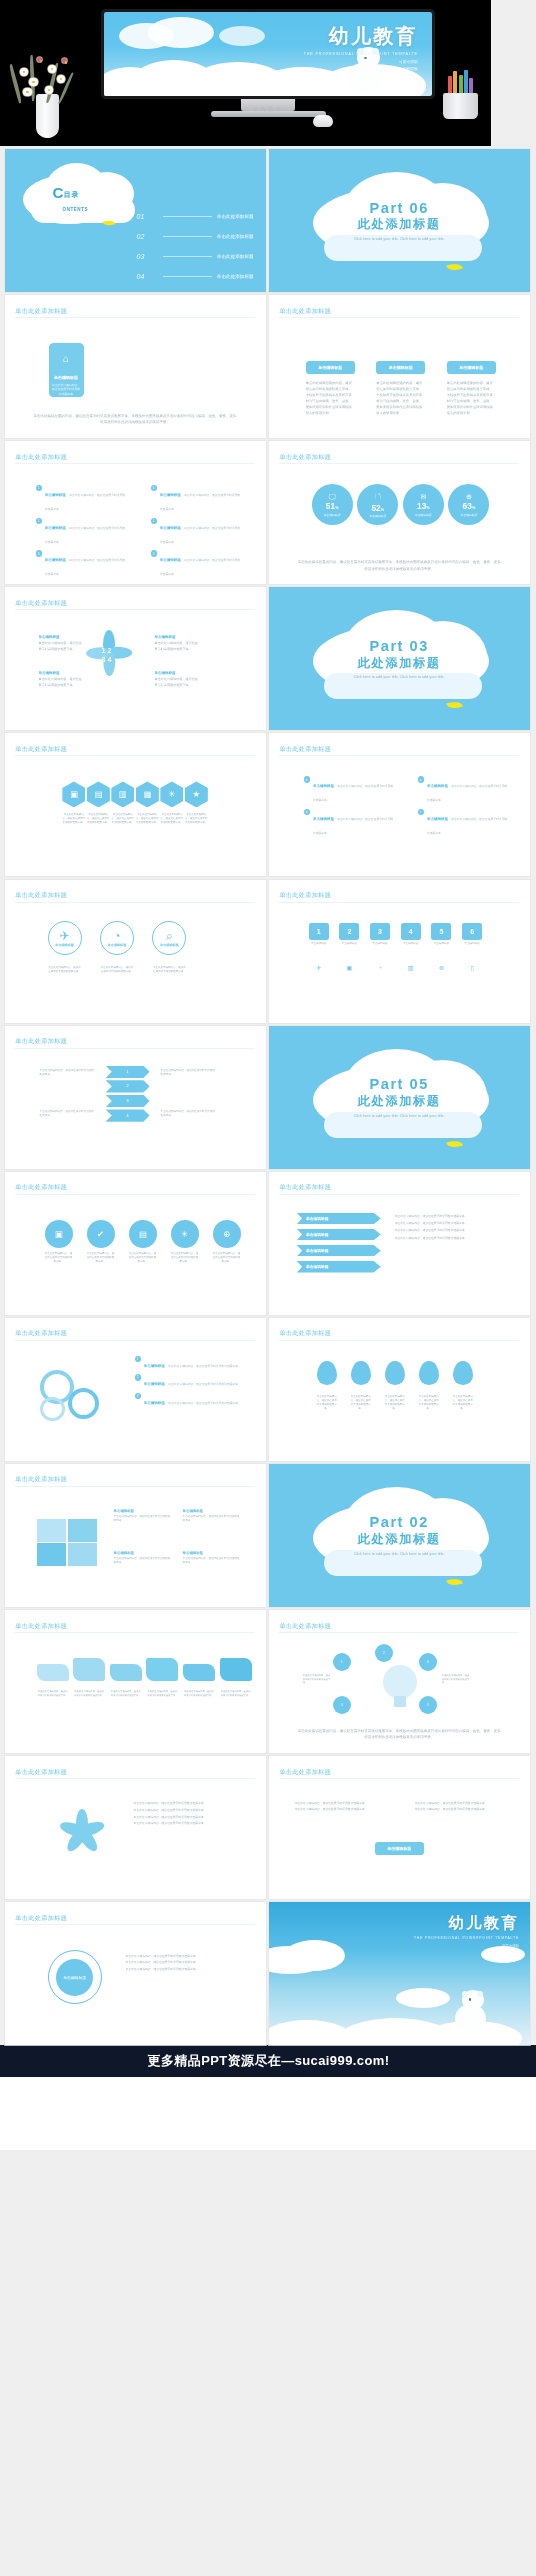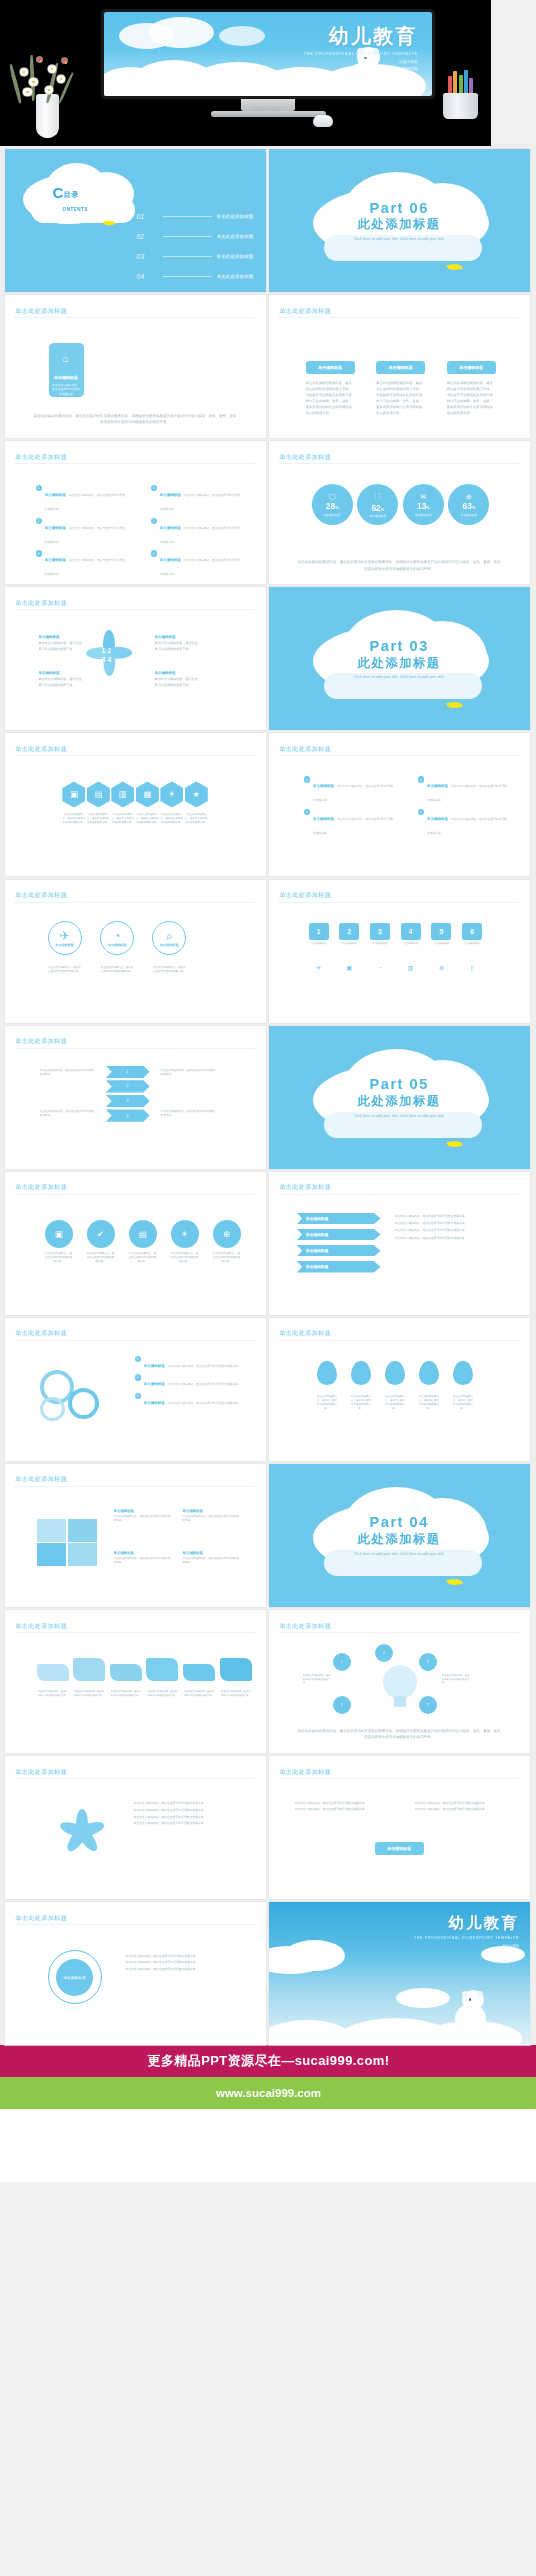--- a/index.html
+++ b/index.html
@@ -143,21 +143,21 @@
 
   
   .ty { position:absolute; right:10.7px; top:10.7px; text-align:right; z-index:6; }
   .ty h2 { color:#fff; font-size:15.3px; font-weight:bold; letter-spacing:2.3px;
      text-shadow:0 0.8px 2.3px rgba(60,130,175,.4); }
   .ty .s1 { color:#e4f5ff; font-size:3.4px; letter-spacing:0.8px; margin-top:2.3px; }
   .ty .s2 { color:#f2fbff; font-size:3.4px; line-height:1.8; margin-top:3.1px; }
 
   
   .bar { width:537px; text-align:center; color:#fff; font-weight:bold; }
-  .bar1 { background:#be185d; height:32px; line-height:32px; font-size:13px; letter-spacing:0.4px; }
+  .bar1 { background:#0f172a; height:32px; line-height:32px; font-size:13px; letter-spacing:0.4px; }
   .bar2 { background:#8dc84b; height:32px; line-height:32px; font-size:11.5px; }
   .tail { width:537px; height:73px; background:#fff; }
 </style>
 </head>
 <body>
 
 <div class="page">
 
   <div class="hero">
 
@@ -353,21 +353,21 @@
         </div>
       </div>
     </div>
 
     <div class="slide">
       <div class="s-title">单击此处添加标题</div>
       <div class="s-rule"></div>
       <div style="position:absolute;left:43px;top:43px;display:flex;gap:4.6px;">
         <div class="circ" style="width:41px;height:41px;">
           <span style="font-size:7px;">🖵</span>
-          <span class="n"><span>28</span><small>%</small></span>
+          <span class="n"><span>51</span><small>%</small></span>
           <span class="l">单击编辑标题</span>
         </div>
         <div class="circ" style="width:41px;height:41px;">
           <span style="font-size:7px;">🗋</span>
           <span class="n"><span>52</span><small>%</small></span>
           <span class="l">单击编辑标题</span>
         </div>
         <div class="circ" style="width:41px;height:41px;">
           <span style="font-size:7px;">✉</span>
           <span class="n"><span>13</span><small>%</small></span>
@@ -710,21 +710,21 @@
         <span>单击此处可编辑内容，建议您在展示时采用微软雅黑字体。</span>
       </div>
     </div>
 
     <div class="slide sky">
       <div class="cloud" style="left:44px;top:37px;width:176px;height:74px;"></div>
       <div class="cloud" style="left:74px;top:23px;width:107px;height:81px;"></div>
       <div class="cloud" style="left:129px;top:34px;width:89px;height:71px;"></div>
       <div class="cloud" style="left:55px;top:86px;width:158px;height:26px;border-radius:17px;background:#eaf6fd;"></div>
       <div class="part-wrap">
-        <div class="pn">Part  04</div>
+        <div class="pn">Part  02</div>
         <div class="pt">此处添加标题</div>
         <div class="pd">Click here to add your title. Click here to add your title.</div>
       </div>
       <div class="yleaf" style="left:178px;top:114px;"></div>
     </div>
 
     <div class="slide">
       <div class="s-title">单击此处添加标题</div>
       <div class="s-rule"></div>
       <div style="position:absolute;left:32px;top:48px;display:flex;gap:4.6px;align-items:flex-end;">
@@ -827,17 +827,16 @@
         <div class="s1">THE PROFESSIONAL POWERPOINT TEMPALTE</div>
         <div class="s2">
           <span>可爱小清新</span><br><span>幼教模板</span>
         </div>
       </div>
     </div>
 
   </div>
 
   <div class="bar bar1">更多精品PPT资源尽在—sucai999.com!</div>
-  <div class="bar bar2">www.sucai999.com</div>
   <div class="tail"></div>
 
 </div>
 
 
 </body></html>

